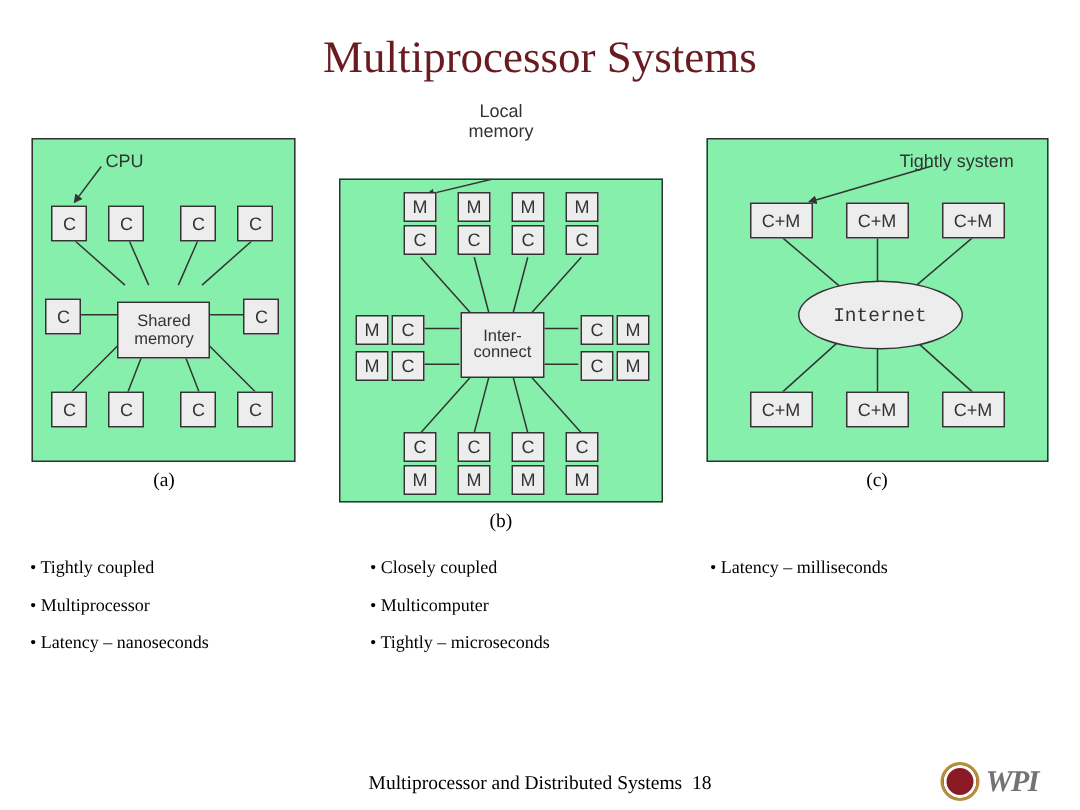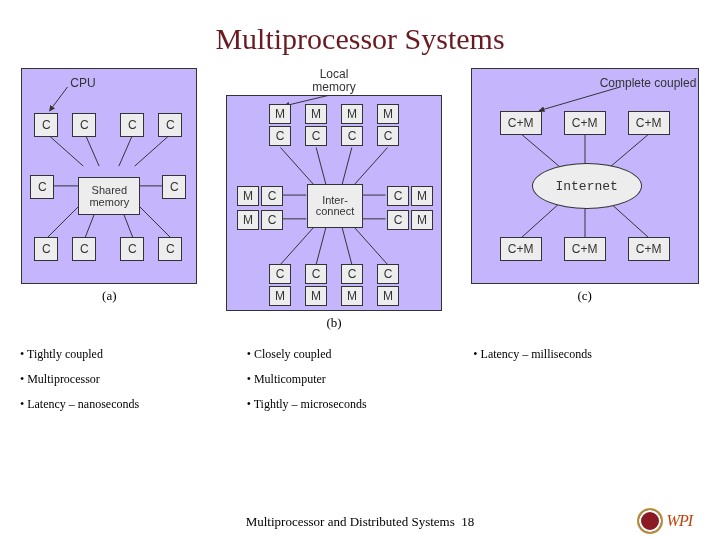--- a/index.html
+++ b/index.html
@@ -22,22 +22,23 @@
   .figrow {
     display: flex;
     justify-content: space-around;
     align-items: flex-start;
     padding: 0 10px;
     gap: 6px;
   }
   .colwrap { display:flex; flex-direction:column; align-items:center; }
   .figbox {
     border: 1px solid #333;
-    background: #c4b5fd;
+    background: #86efac;
     box-sizing: border-box;
+    margin-top: 24px;
   }
   .figbox.a { width: 176px; height: 216px; position: relative; }
   .figbox.b { width: 216px; height: 216px; position: relative; }
   .figbox.c { width: 228px; height: 216px; position: relative; }
   
   .sqbox {
     position: absolute;
     border: 1px solid #333;
     background: #ededed;
     display: flex;
@@ -82,21 +83,21 @@
     color: #000;
   }
   .footer .left { position:absolute; left:36px; }
   .footer .center { width:100%; text-align:center; }
   .logo { position:absolute; right:28px; bottom:6px; display:flex; align-items:center; gap:4px; }
   .seal {
     width: 22px; height: 22px; border-radius: 50%;
     background: #8a1a24; border: 2px solid #b38f3a;
     box-shadow: inset 0 0 0 2px #fff;
   }
-  .wpi { font-family: Georgia, serif; font-weight: normal; font-style: italic; font-size: 16px; color: #c2410c; letter-spacing: -1px; }
+  .wpi { font-family: Georgia, serif; font-weight: bold; font-style: italic; font-size: 20px; color: #737373; letter-spacing: -1px; }
   
   .ellipse {
     position:absolute; border:1px solid #333; background:#ededed;
     border-radius: 50%/50%;
     display:flex; align-items:center; justify-content:center;
     font-family: Liberation Mono, monospace; font-size:13px; color:#333;
   }
 </style>
 </head>
 <body>
@@ -219,21 +220,21 @@
           </defs>
         <line x1="150" y1="18" x2="68" y2="42" stroke="#333" marker-end="url(#ah3)"></line>
 
         <line x1="50" y1="66" x2="90" y2="100" stroke="#333"></line>
         <line x1="114" y1="66" x2="114" y2="96" stroke="#333"></line>
         <line x1="178" y1="66" x2="138" y2="100" stroke="#333"></line>
         <line x1="50" y1="170" x2="90" y2="134" stroke="#333"></line>
         <line x1="114" y1="170" x2="114" y2="138" stroke="#333"></line>
         <line x1="178" y1="170" x2="138" y2="134" stroke="#333"></line>
       </svg>
-      <div class="lab" style="left:128px; top:8px;">Complete coupled</div>
+      <div class="lab" style="left:128px; top:8px;">Tightly system</div>
 
       <div class="sqbox" style="left:28px; top:42px; width:42px; height:24px;">C+M</div>
       <div class="sqbox" style="left:92px; top:42px; width:42px; height:24px;">C+M</div>
       <div class="sqbox" style="left:156px; top:42px; width:42px; height:24px;">C+M</div>
 
       <div class="ellipse" style="left:60px; top:94px; width:108px; height:44px;">Internet</div>
 
       <div class="sqbox" style="left:28px; top:168px; width:42px; height:24px;">C+M</div>
       <div class="sqbox" style="left:92px; top:168px; width:42px; height:24px;">C+M</div>
       <div class="sqbox" style="left:156px; top:168px; width:42px; height:24px;">C+M</div>

